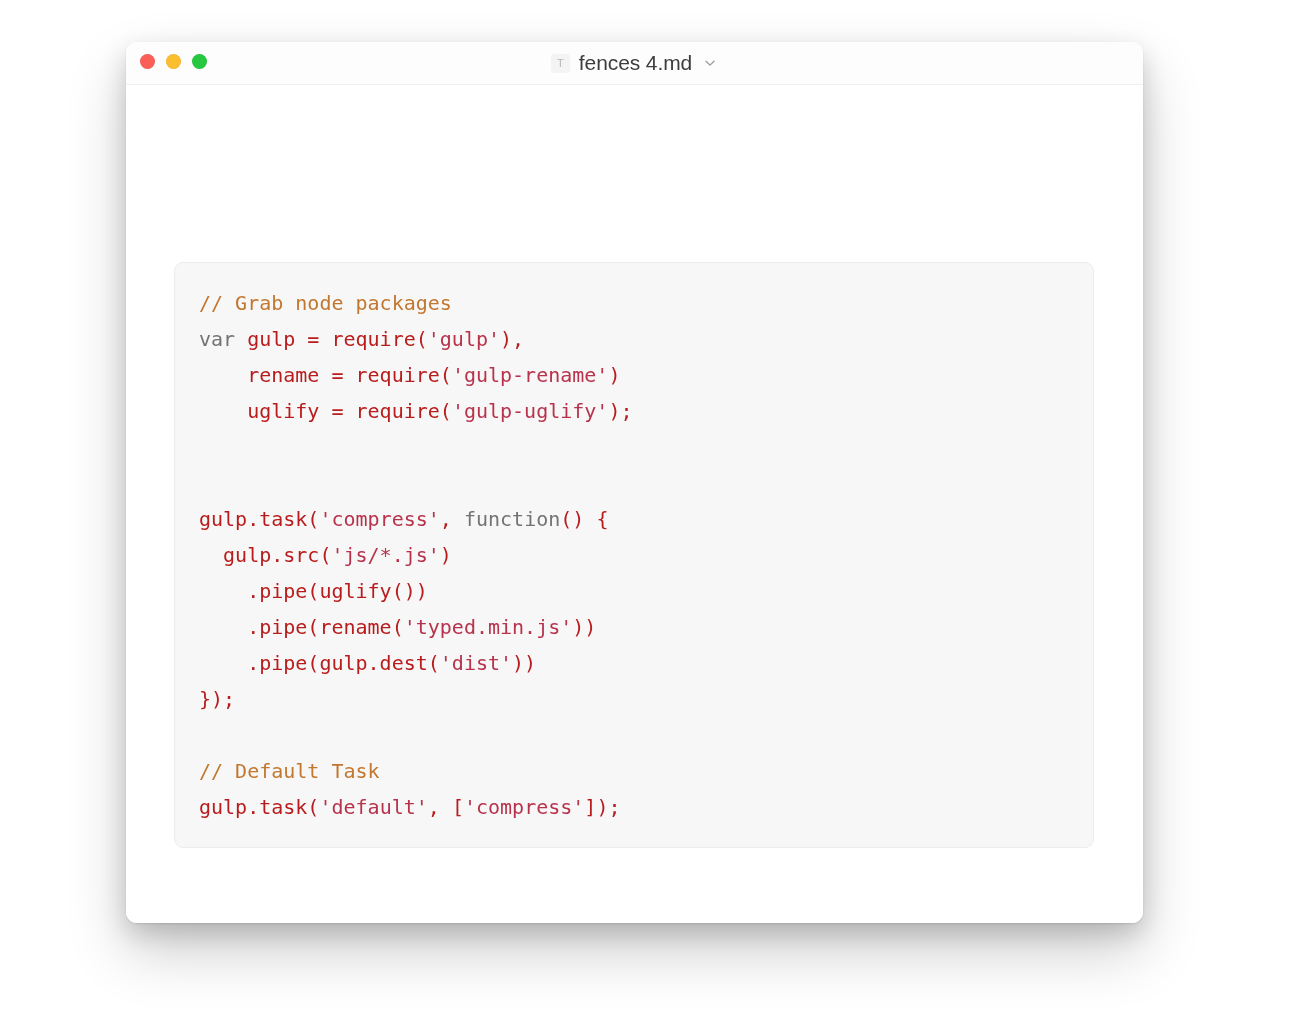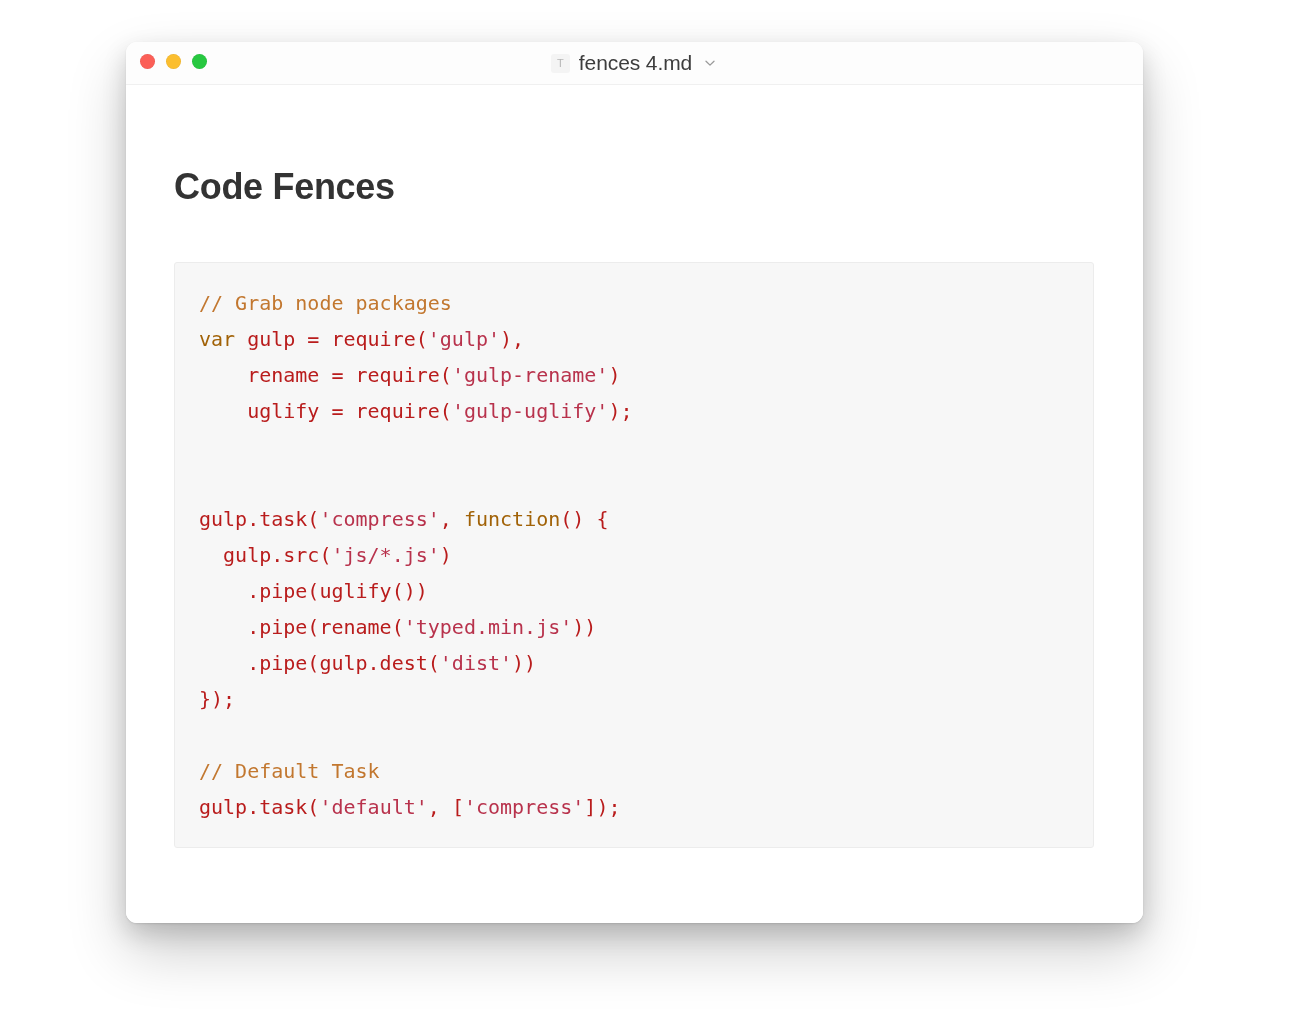--- a/index.html
+++ b/index.html
@@ -127,39 +127,39 @@
   }
 
   
   .code-fence {
     position: absolute;
     left: 48px;
     top: 177px;
     width: 920px;
     background: #f7f7f7;
     border: 1px solid #ececec;
-    border-radius: 3px;
+    border-radius: 9px;
     padding: 22px 0 22px 0;
     box-sizing: border-box;
   }
 
   .code-lines {
     font-family: "DejaVu Sans Mono", "Liberation Mono", monospace;
     font-size: 20px;
     line-height: 36px;
     color: #2f2f2f;
     padding-left: 24px;
     white-space: pre;
     letter-spacing: 0;
   }
 
   .code-line { height: 36px; white-space: pre; }
 
   .tok-comment { color: #c2772f; }
-  .tok-keyword { color: #a16207; }
+  .tok-keyword { color: #737373; }
   .tok-string  { color: #b8324c; }
   .tok-plain   { color: #b91c1c; }
 </style>
 </head>
 <body>
 
 <div id="app">
 
   <div class="window">
 
@@ -178,21 +178,20 @@
           <svg width="14" height="14" viewBox="0 0 14 14" aria-hidden="true">
             <path d="M3 5.3 L7 9.1 L11 5.3" fill="none" stroke="#9a9a9a" stroke-width="1.3" stroke-linecap="round" stroke-linejoin="round"></path>
           </svg>
         </span>
       </div>
 
     </div>
 
     <div class="doc-body">
 
-      <div class="page-title">Code Fences</div>
 
       <div class="code-fence">
         <div class="code-lines" id="code-lines"><div class="code-line"><span class="tok-comment">// Grab node packages</span></div><div class="code-line"><span class="tok-keyword">var</span><span class="tok-plain"> gulp = require(</span><span class="tok-string">'gulp'</span><span class="tok-plain">),</span></div><div class="code-line"><span class="tok-plain">    rename = require(</span><span class="tok-string">'gulp-rename'</span><span class="tok-plain">)</span></div><div class="code-line"><span class="tok-plain">    uglify = require(</span><span class="tok-string">'gulp-uglify'</span><span class="tok-plain">);</span></div><div class="code-line">&nbsp;</div><div class="code-line">&nbsp;</div><div class="code-line"><span class="tok-plain">gulp.task(</span><span class="tok-string">'compress'</span><span class="tok-plain">, </span><span class="tok-keyword">function</span><span class="tok-plain">() {</span></div><div class="code-line"><span class="tok-plain">  gulp.src(</span><span class="tok-string">'js/*.js'</span><span class="tok-plain">)</span></div><div class="code-line"><span class="tok-plain">    .pipe(uglify())</span></div><div class="code-line"><span class="tok-plain">    .pipe(rename(</span><span class="tok-string">'typed.min.js'</span><span class="tok-plain">))</span></div><div class="code-line"><span class="tok-plain">    .pipe(gulp.dest(</span><span class="tok-string">'dist'</span><span class="tok-plain">))</span></div><div class="code-line"><span class="tok-plain">});</span></div><div class="code-line">&nbsp;</div><div class="code-line"><span class="tok-comment">// Default Task</span></div><div class="code-line"><span class="tok-plain">gulp.task(</span><span class="tok-string">'default'</span><span class="tok-plain">, [</span><span class="tok-string">'compress'</span><span class="tok-plain">]);</span></div></div>
       </div>
 
     </div>
 
   </div>
 
 </div>

